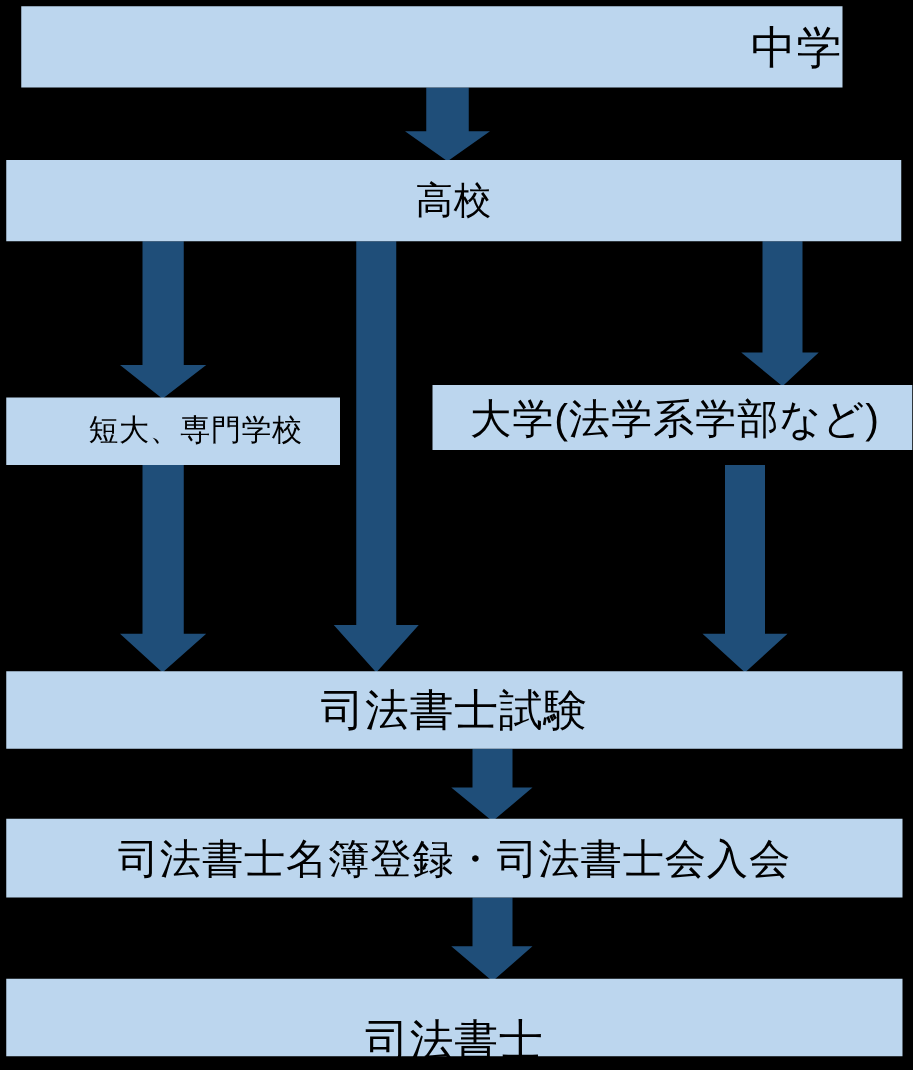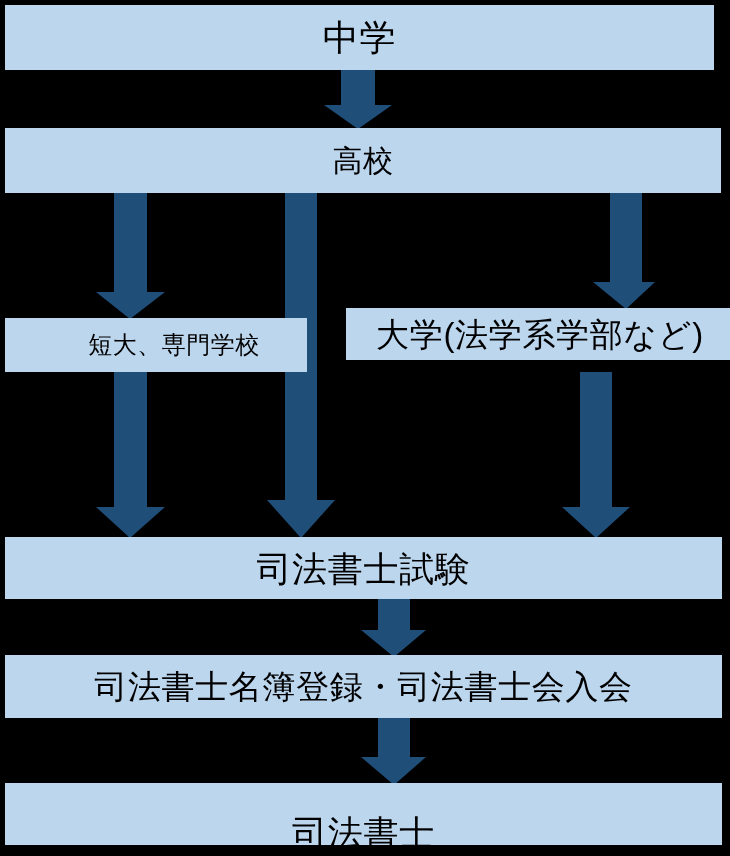--- a/index.html
+++ b/index.html
@@ -28,23 +28,23 @@
     box-sizing: border-box;
     color: #000000;
     line-height: 1;
     white-space: nowrap;
   }
   .node-label {
     display: block;
     letter-spacing: 0.02em;
   }
   
-  #node-junior-high   { left: 5px;   top: 5px;   width: 709px; height: 65px;  }
+  #node-junior-high   { left: 17px;   top: 5px;   width: 657px; height: 65px; justify-content: flex-end;  }
   #node-high-school   { left: 5px;   top: 128px; width: 716px; height: 65px;  }
-  #node-junior-college{ left: 5px;   top: 318px; width: 302px; height: 54px; padding-left: 36px;  }
+  #node-junior-college{ left: 5px;   top: 318px; width: 267px; height: 54px; padding-left: 36px;  }
   #node-university    { left: 332px; top: 308px; width: 388px; height: 52px; margin-left: 14px;  }
   #node-exam          { left: 5px;   top: 537px; width: 717px; height: 62px;  }
   #node-registration  { left: 5px;   top: 655px; width: 717px; height: 63px;  }
   #node-scrivener     { left: 5px;   top: 783px; width: 717px; height: 62px;  }
 
   #node-junior-high   .node-label { font-size: 36px; }
   #node-high-school   .node-label { font-size: 30px; }
   #node-junior-college .node-label { font-size: 24px; }
   #node-university    .node-label { font-size: 33px; }
   #node-exam          .node-label { font-size: 35px; }

